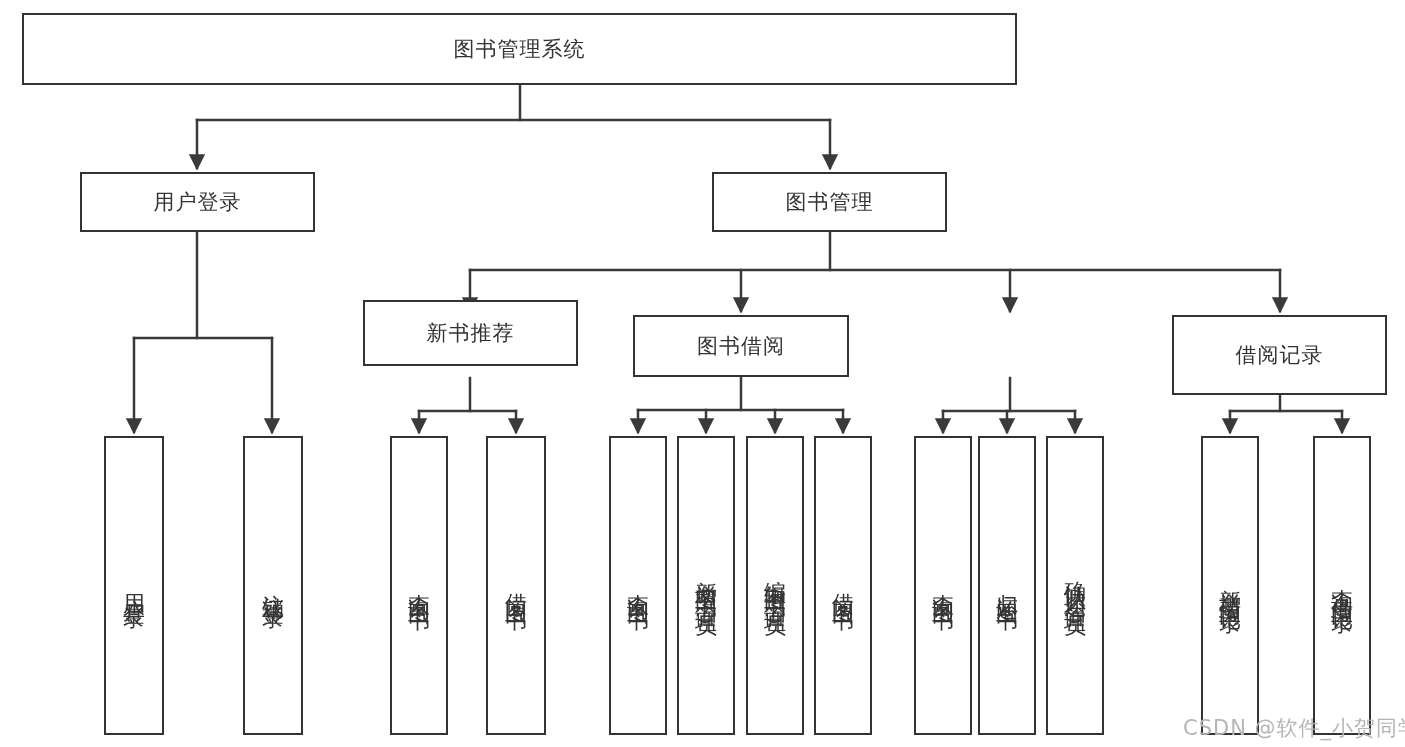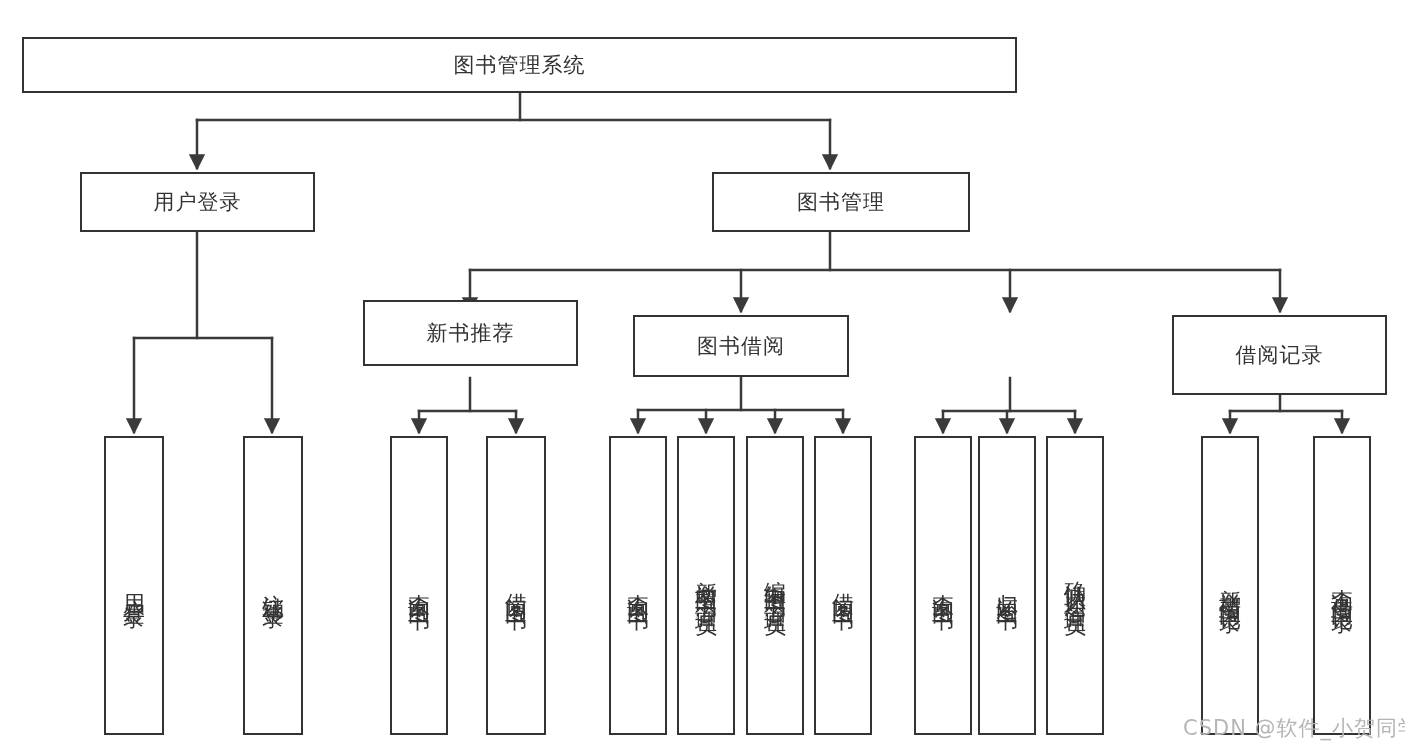--- a/index.html
+++ b/index.html
@@ -34,23 +34,23 @@
   }
   .vbox {
     writing-mode: vertical-rl;
     font-size: 22px;
     letter-spacing: 5px;
     line-height: 1;
     white-space: normal;
     text-align: center;
   }
   
-  .n-root   { left: 22px;   top: 13px;  width: 995px; height: 56px; margin-top: 24px; }
+  .n-root   { left: 22px;   top: 13px;  width: 995px; height: 72px; }
   .n-login  { left: 80px;   top: 172px; width: 235px; height: 60px; }
-  .n-mgmt   { left: 712px;  top: 172px; width: 258px; height: 60px; }
+  .n-mgmt   { left: 712px;  top: 172px; width: 235px; height: 60px; }
   .n-newrec { left: 363px;  top: 300px; width: 215px; height: 66px; }
   .n-borrow { left: 633px;  top: 315px; width: 216px; height: 62px; text-align: right; }
   .n-curr   { left: 902px;  top: 315px; width: 215px; height: 62px; }
   .n-record { left: 1172px; top: 315px; width: 215px; height: 80px; }
   .l1  { left: 104px;  top: 436px; width: 60px; height: 299px; }
   .l2  { left: 243px;  top: 436px; width: 60px; height: 299px; }
   .l3  { left: 390px;  top: 436px; width: 58px; height: 299px; }
   .l4  { left: 486px;  top: 436px; width: 60px; height: 299px; }
   .l5  { left: 609px;  top: 436px; width: 58px; height: 299px; }
   .l6  { left: 677px;  top: 436px; width: 58px; height: 299px; }

